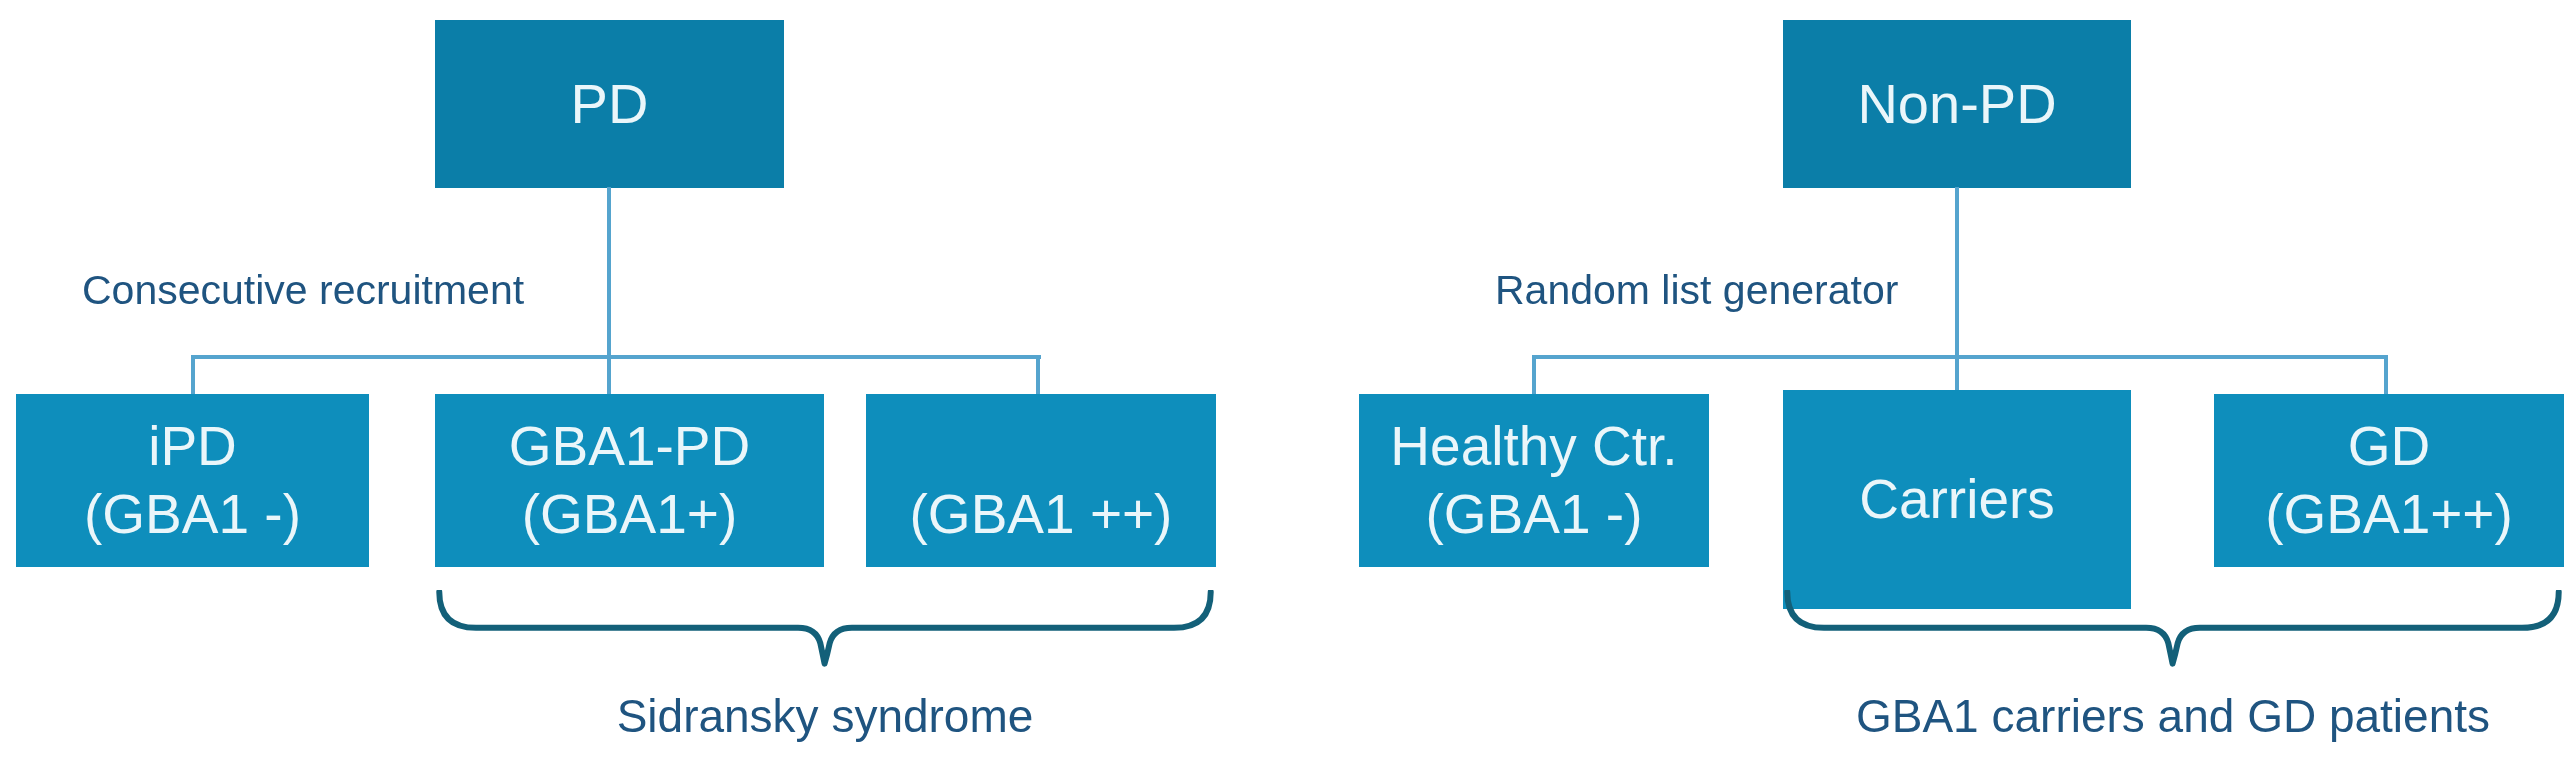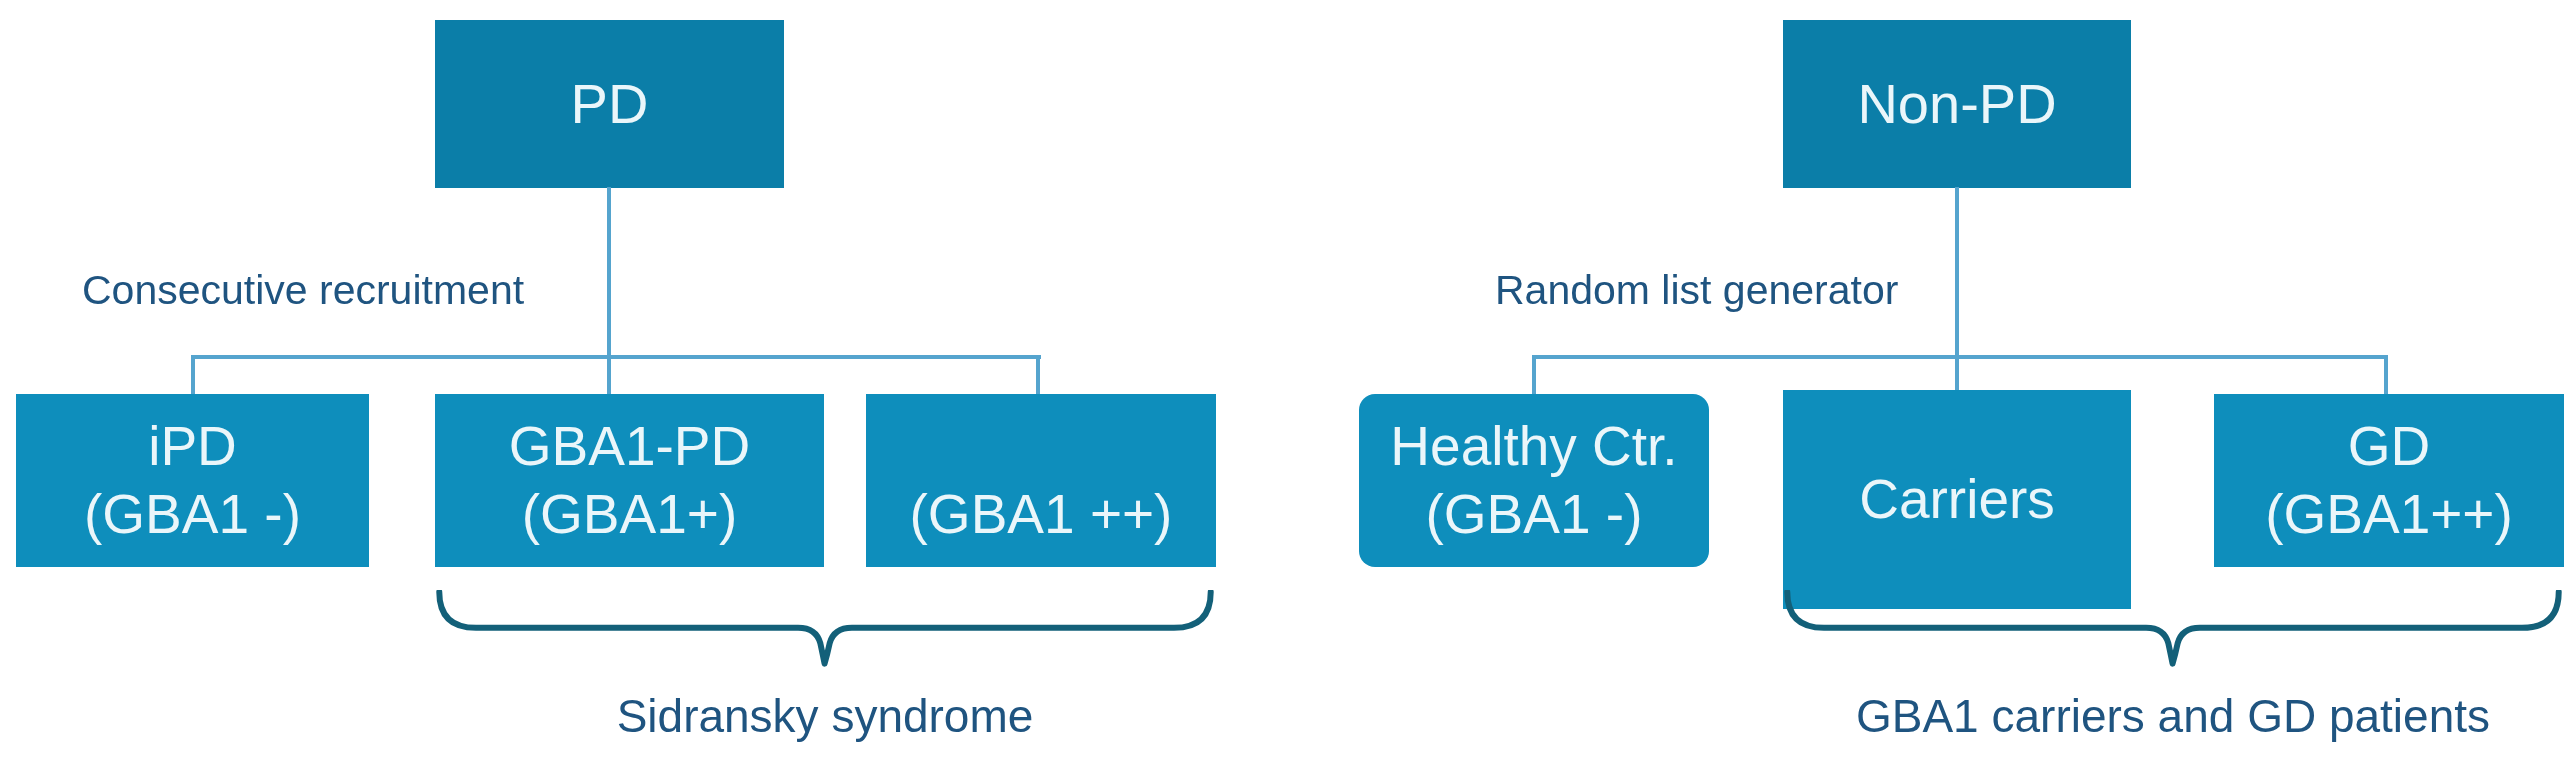--- a/index.html
+++ b/index.html
@@ -126,21 +126,21 @@
 
   <div class="vline" style="left:1955px; top:187px; height:169px;"></div>
 
   <div class="method-label" style="left:1487px; top:267px;margin-left:8px;">Random list generator</div>
 
   <div class="hline" style="left:1532px; top:355px; width:856px;"></div>
   <div class="stub" style="left:1532px; top:357px; height:38px;"></div>
   <div class="stub" style="left:1955px; top:357px; height:38px;"></div>
   <div class="stub" style="left:2384px; top:357px; height:38px;"></div>
 
-  <div class="node child" style="left:1359px; top:394px; width:350px; height:173px;border-radius:16px;">
+  <div class="node child" style="left:1359px; top:394px; width:350px; height:173px;">
     <span>
       <span>Healthy Ctr.</span><br>
       <span>(GBA1 -)</span>
     </span>
   </div>
 
   <div class="node child" style="left:1783px; top:390px; width:348px; height:219px;">
     <span>
       <span>Carriers</span><br>
     </span>

